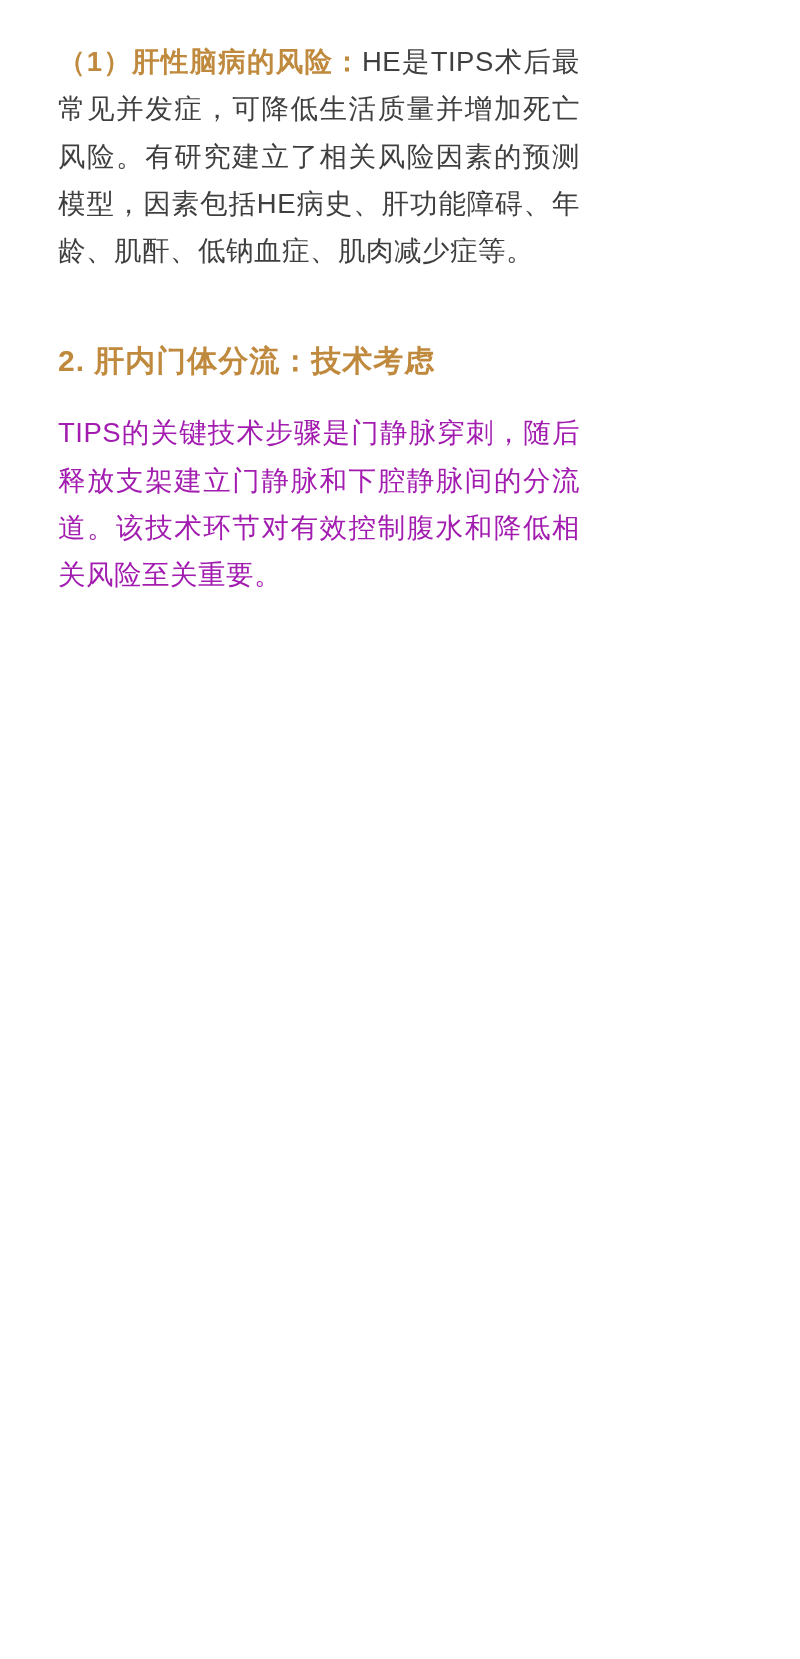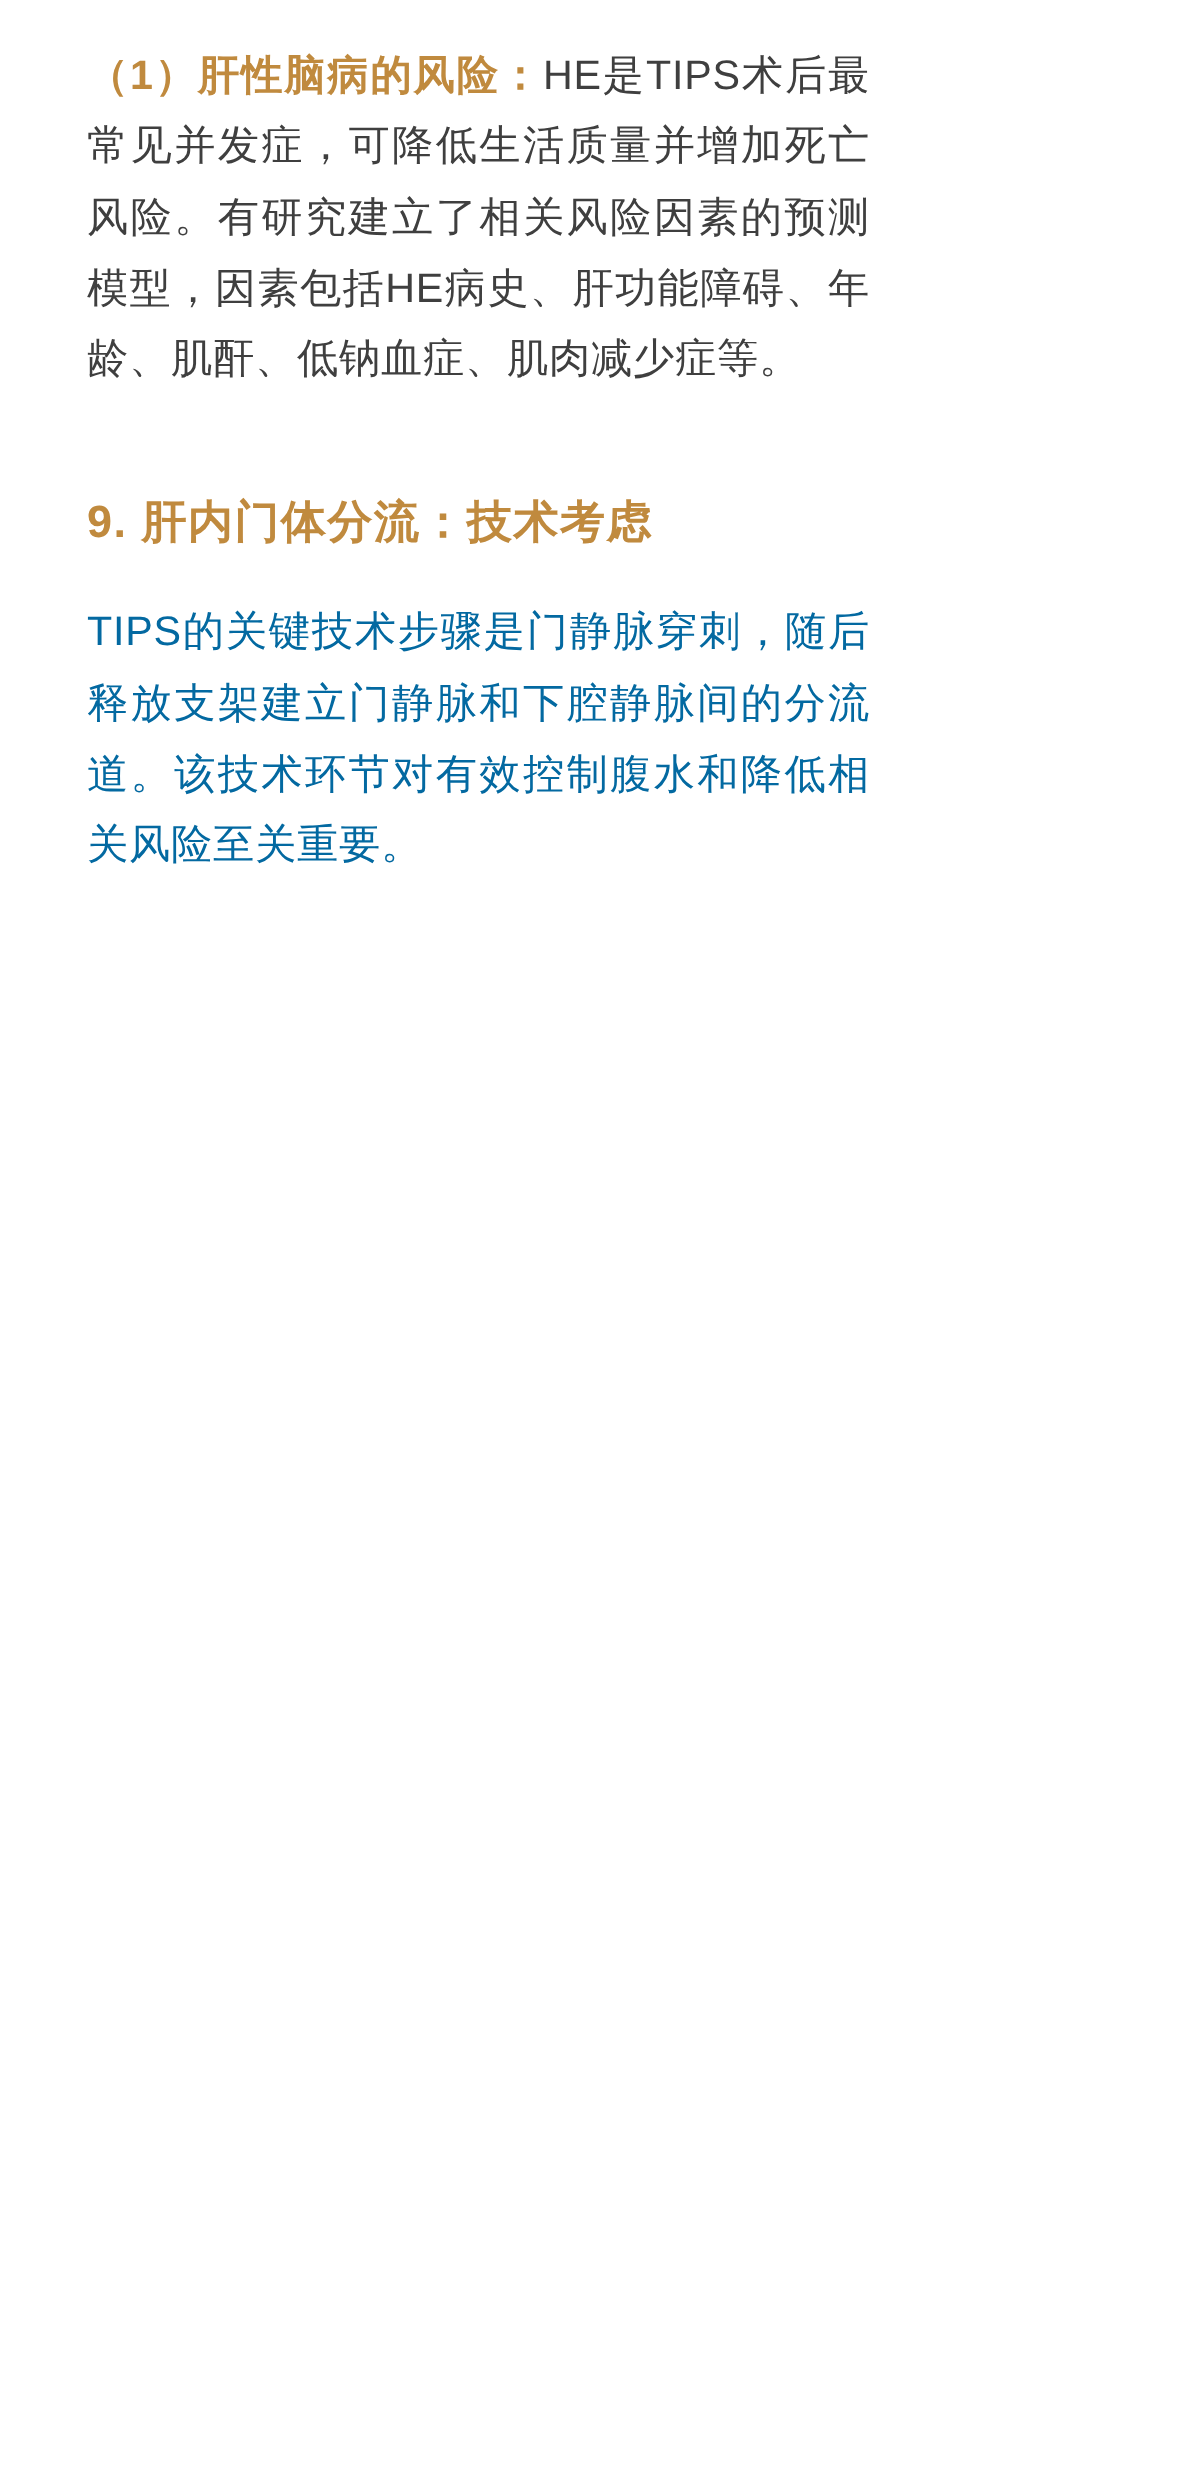--- a/index.html
+++ b/index.html
@@ -10,21 +10,21 @@
   body {
     width: 800px;
     min-height: 1659px;
     font-family: "Liberation Sans", "DejaVu Sans", sans-serif;
     color: #3d3d3d;
   }
   .page {
     width: 638px;
     min-height: 1659px;
     box-sizing: border-box;
-    padding: 16px 58px 40px 58px;
+    padding: 28px 58px 40px 58px;
     background: #ffffff;
   }
   .para {
     font-size: 27.5px;
     line-height: 1.72;
     letter-spacing: 0.5px;
     text-align: justify;
     color: #3f3f3f;
     margin: 0 0 44px 0;
   }
@@ -39,35 +39,35 @@
     color: #c08a3e;
     letter-spacing: 1px;
     margin: 64px 0 26px 0;
     line-height: 1.5;
   }
   .body-text {
     font-size: 27.5px;
     line-height: 1.72;
     letter-spacing: 0.5px;
     text-align: justify;
-    color: #0369a1;
+    color: #a21caf;
     margin: 0;
   }
   .spacer-top { height: 10px; }
 </style>
 </head>
 <body>
 
 <div class="page">
 
   <div class="spacer-top"></div>
 
   <p class="para">
     <span class="lead">（1）肝性脑病的风险：</span><span>HE是TIPS术后最常见并发症，可降低生活质量并增加死亡风险。有研究建立了相关风险因素的预测模型，因素包括HE病史、肝功能障碍、年龄、肌酐、低钠血症、肌肉减少症等。</span>
   </p>
 
 
 
-  <h2 class="section-heading">9. 肝内门体分流：技术考虑</h2>
+  <h2 class="section-heading">2. 肝内门体分流：技术考虑</h2>
 
   <p class="body-text">TIPS的关键技术步骤是门静脉穿刺，随后释放支架建立门静脉和下腔静脉间的分流道。该技术环节对有效控制腹水和降低相关风险至关重要。</p>
 
 </div>
 
 </body></html>

